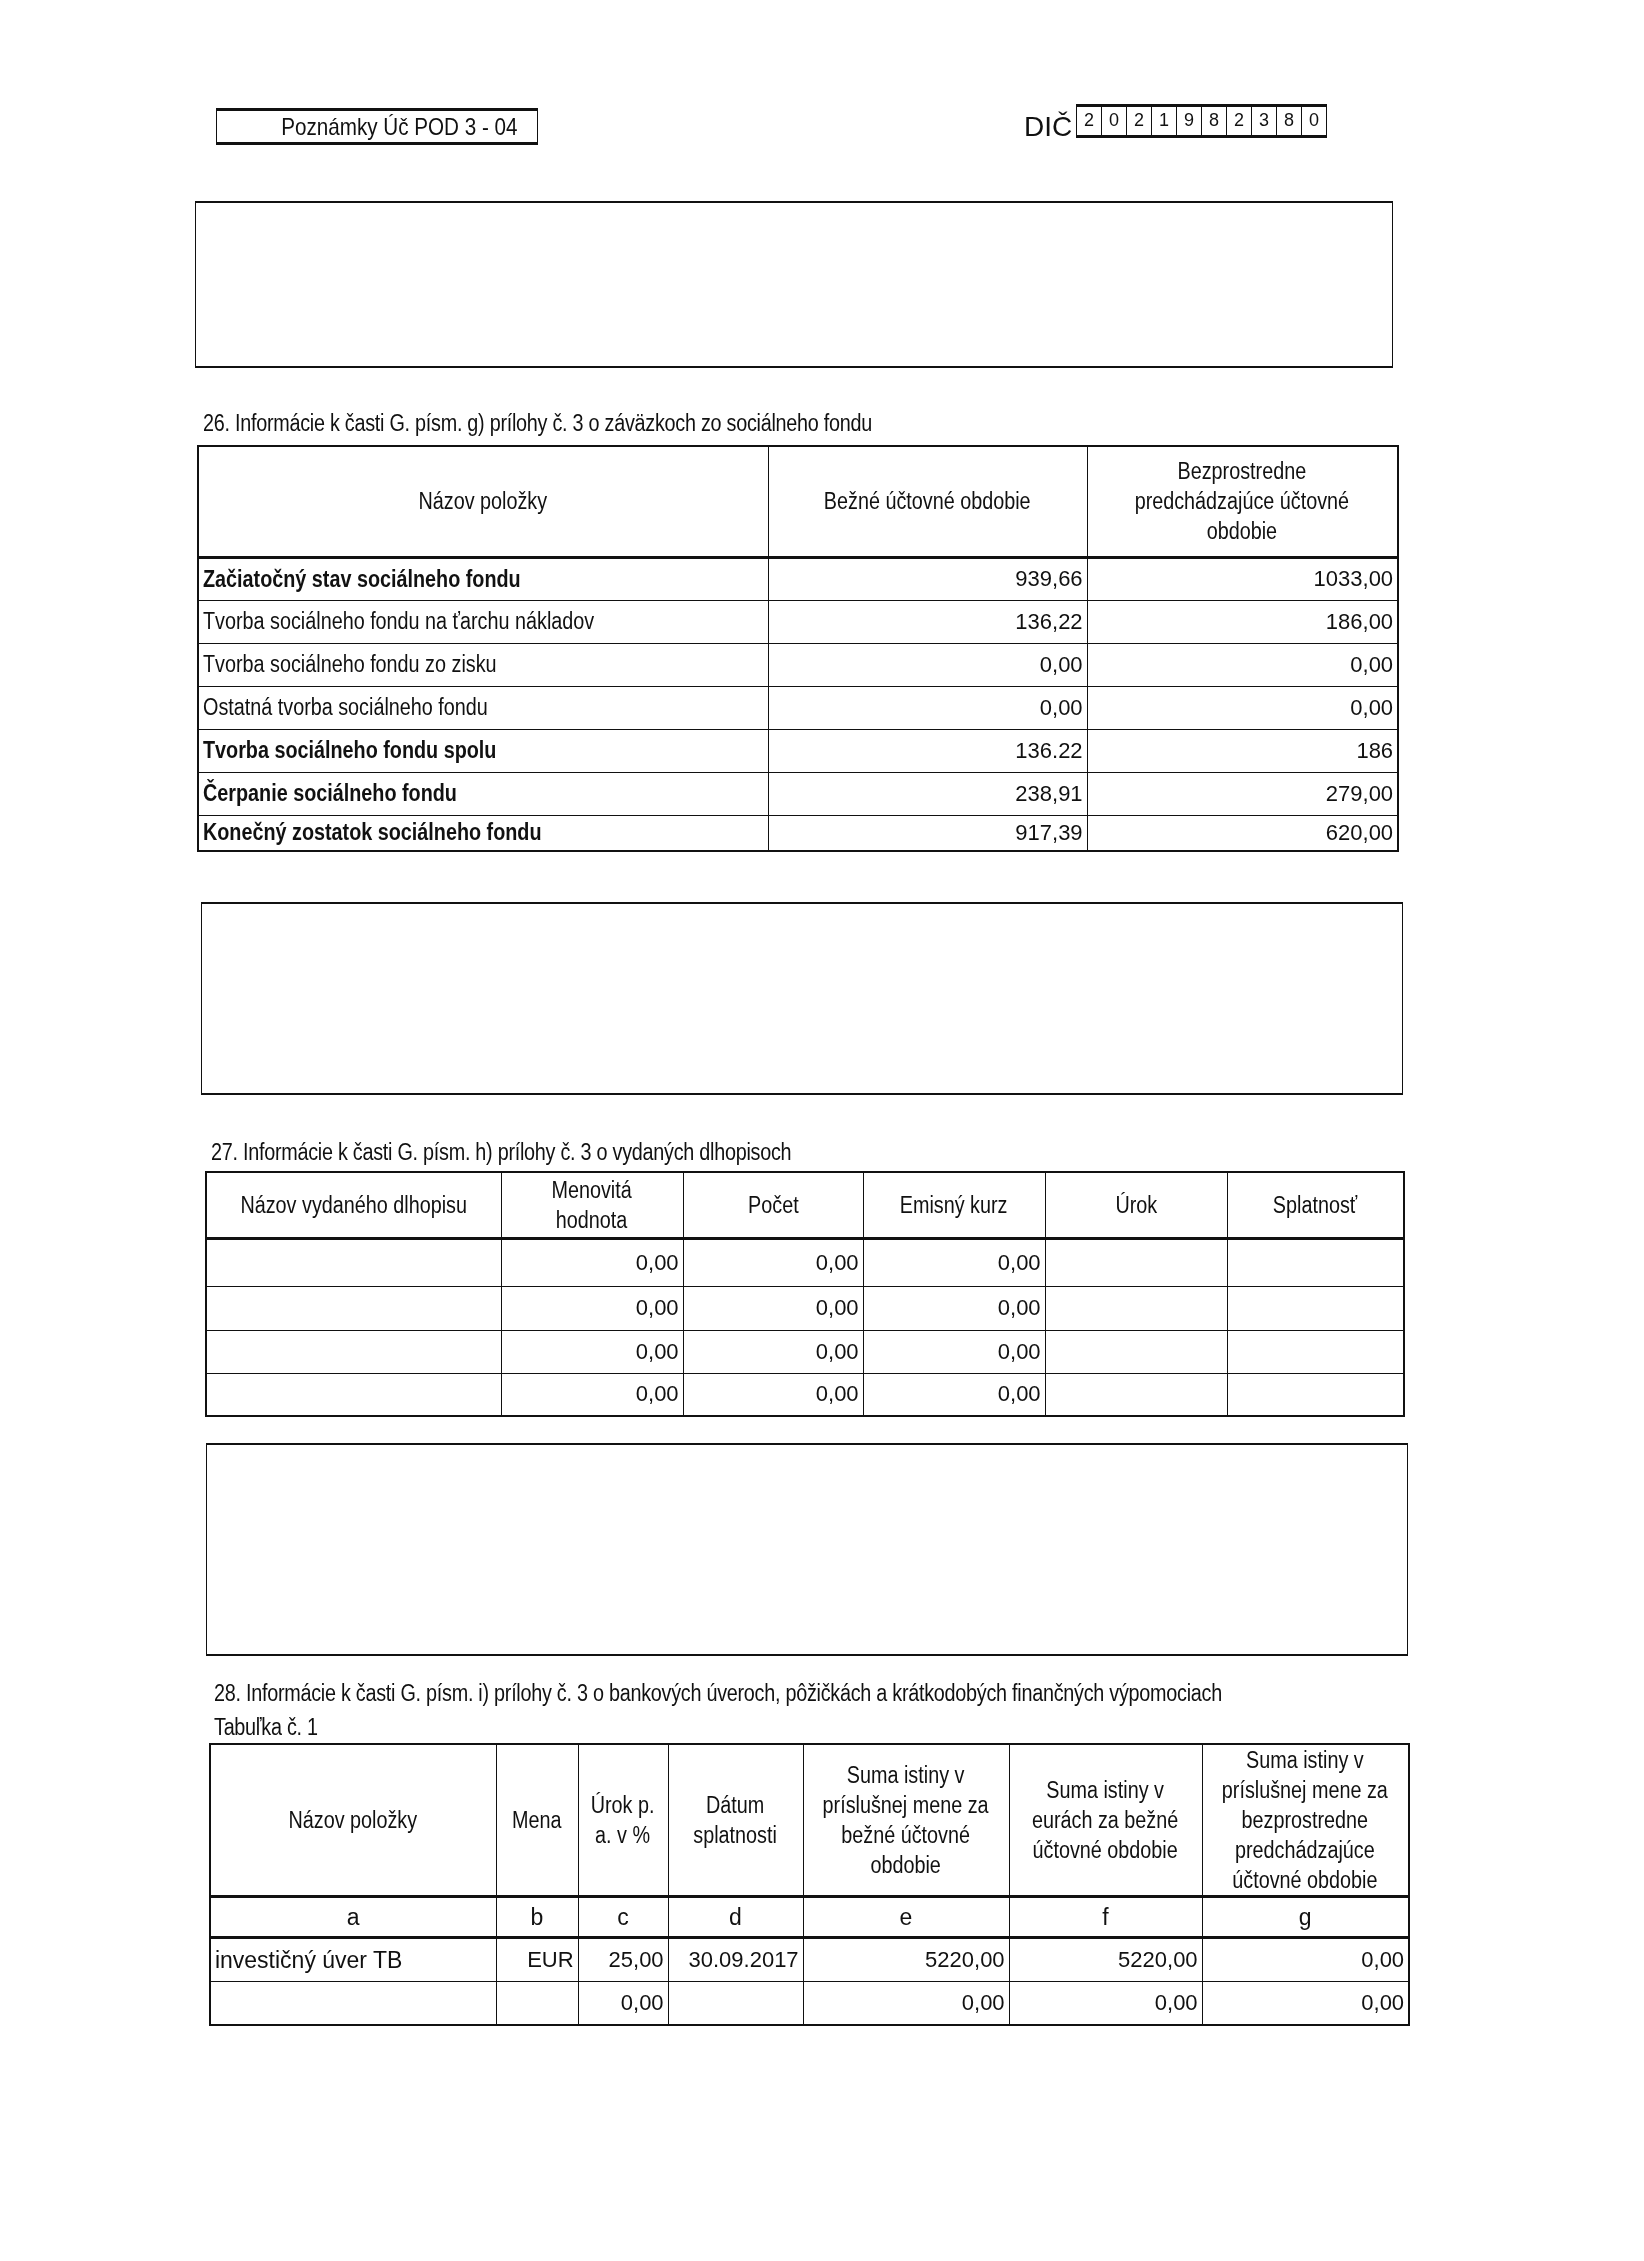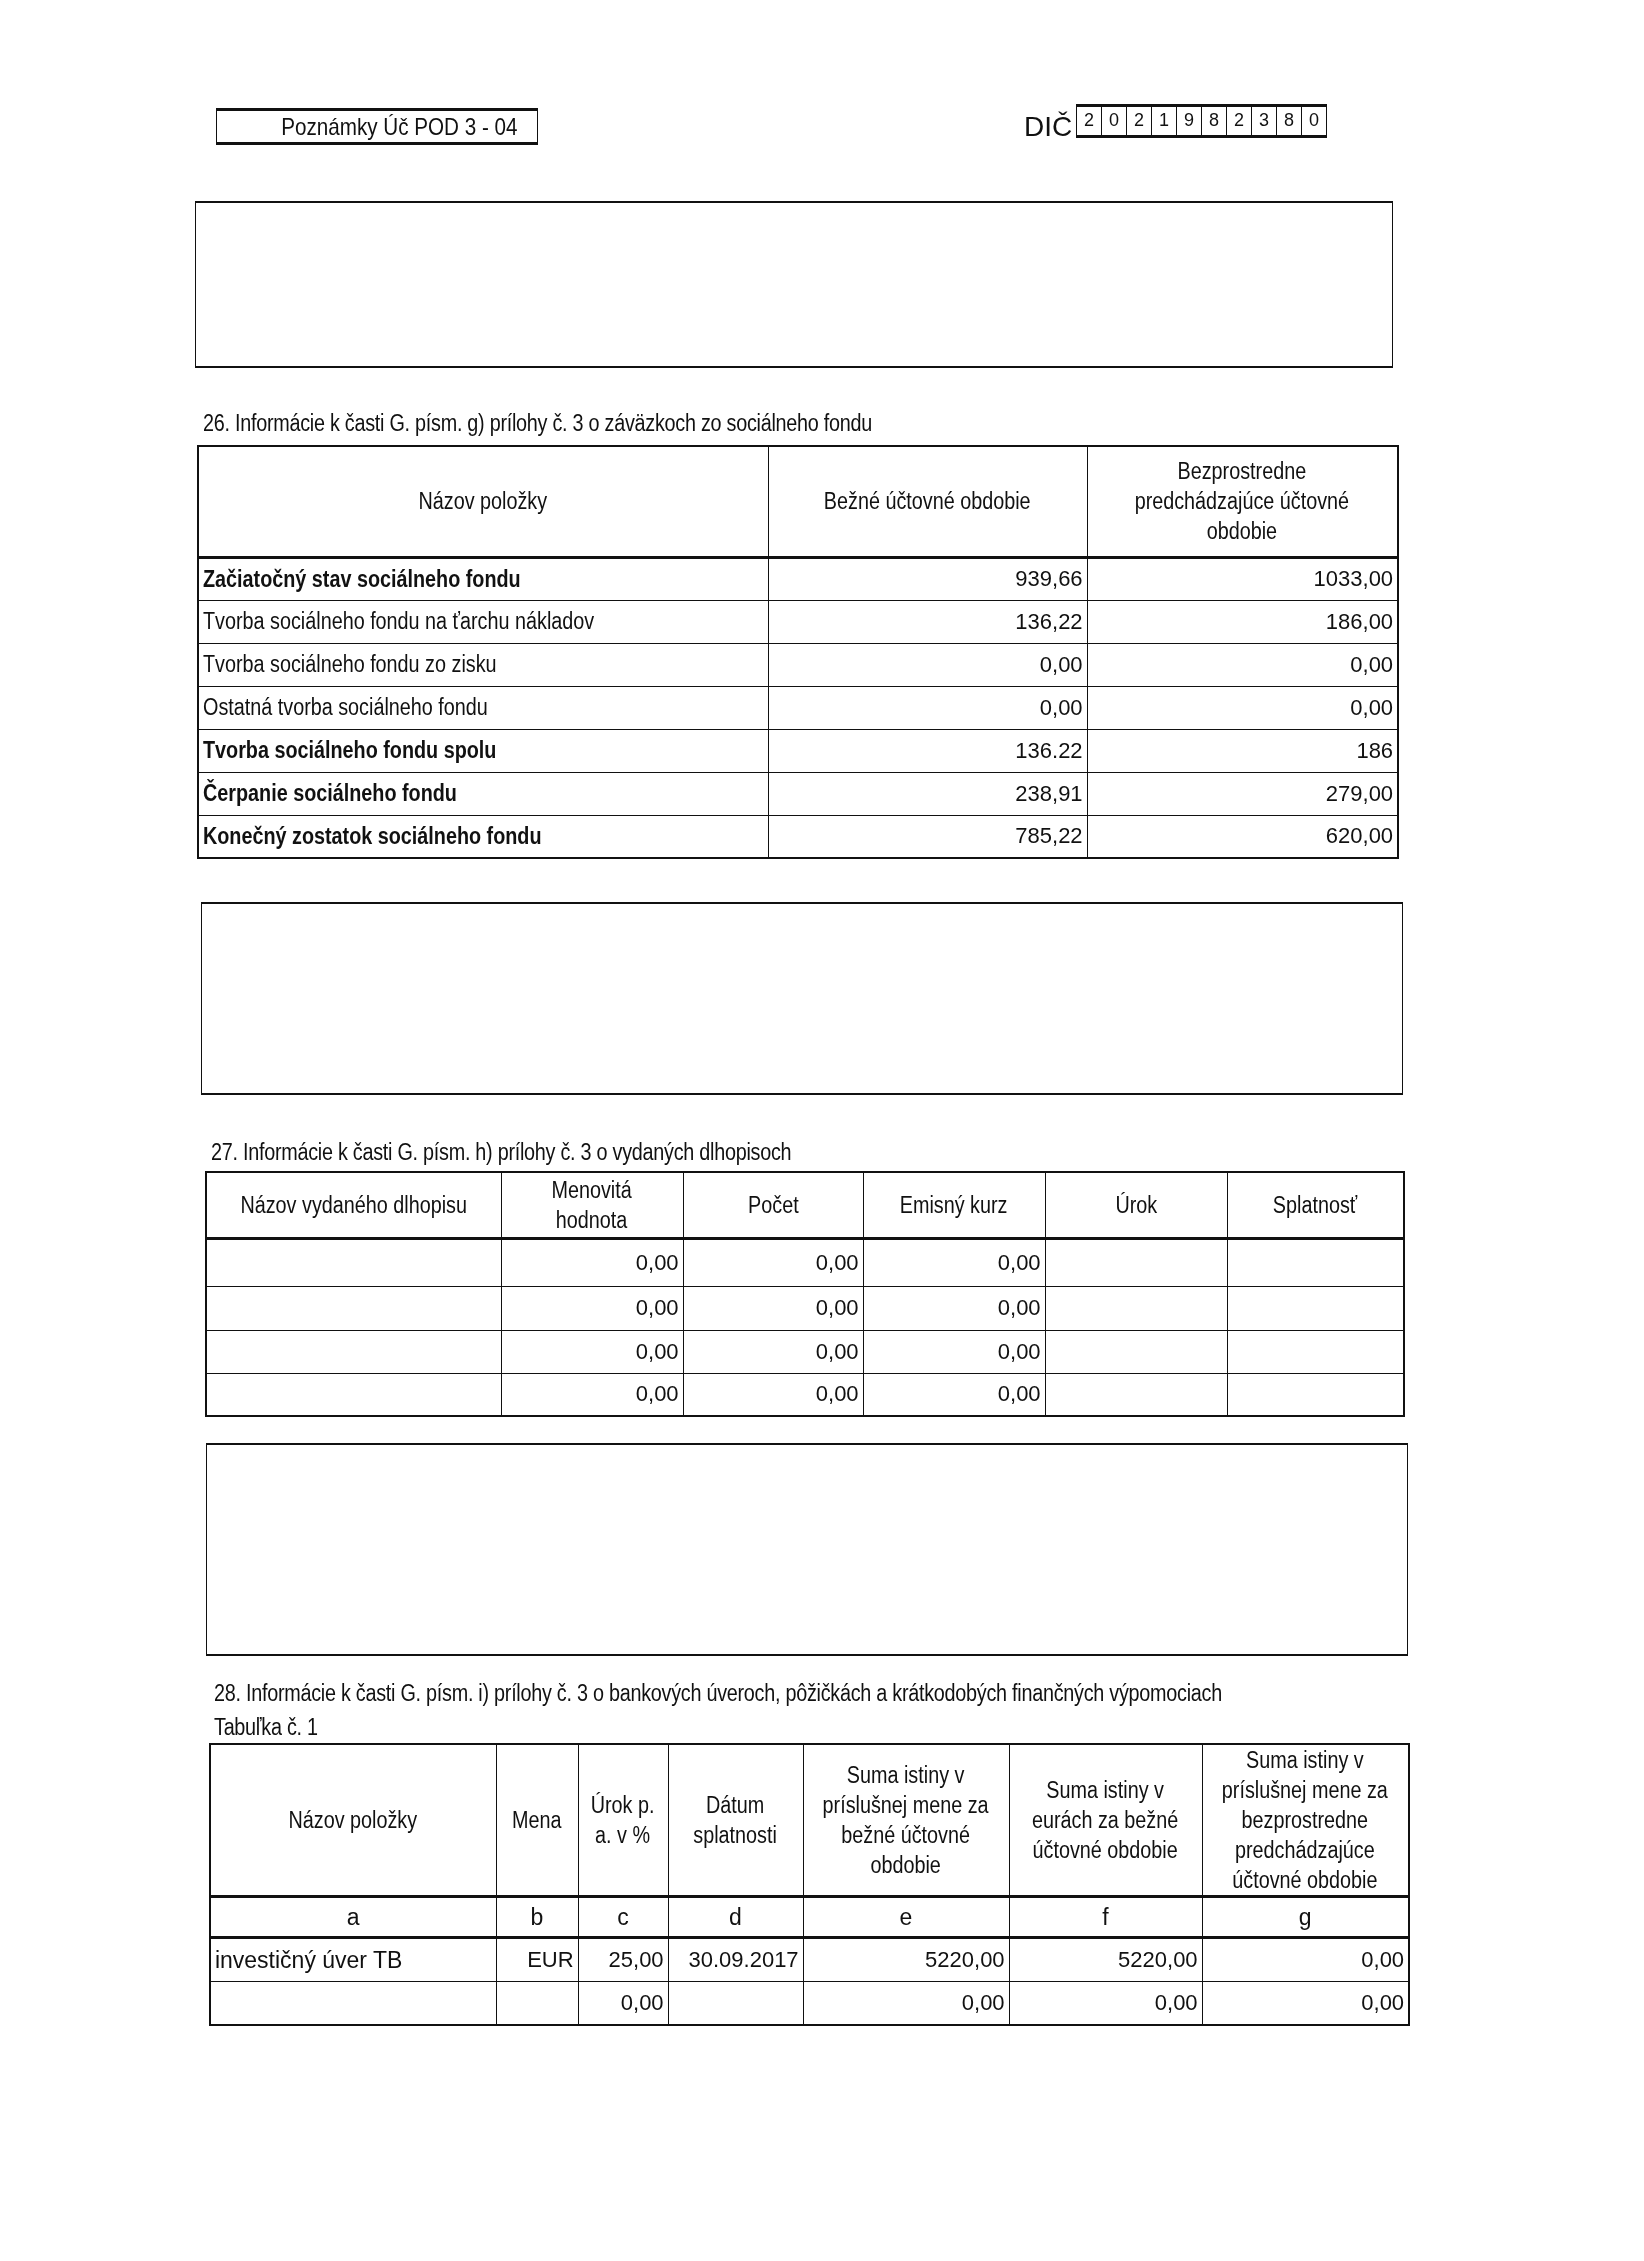--- a/index.html
+++ b/index.html
@@ -107,23 +107,23 @@
   <tr style="height:43px;">
     <td class="lbl" style="font-weight:bold;"><span class="cond" style="transform-origin:left;">Tvorba sociálneho fondu spolu</span></td>
     <td class="num">136.22</td>
     <td class="num">186</td>
   </tr>
   <tr style="height:43px;">
     <td class="lbl" style="font-weight:bold;"><span class="cond" style="transform-origin:left;">Čerpanie sociálneho fondu</span></td>
     <td class="num">238,91</td>
     <td class="num">279,00</td>
   </tr>
-  <tr style="height:43px;">
+  <tr style="height:36px;">
     <td class="lbl" style="font-weight:bold;"><span class="cond" style="transform-origin:left;">Konečný zostatok sociálneho fondu</span></td>
-    <td class="num">785,22</td>
+    <td class="num">917,39</td>
     <td class="num">620,00</td>
   </tr>
 </tbody>
   </table>
 
 <div class="abs note-box" style="left:201px; top:902px; width:1202px; height:193px;"></div>
 
 <div class="abs section-title" style="left:211px; top:1139px;">
   <span>27. Informácie k časti G. písm. h) prílohy č. 3 o vydaných dlhopisoch</span>
 </div>

